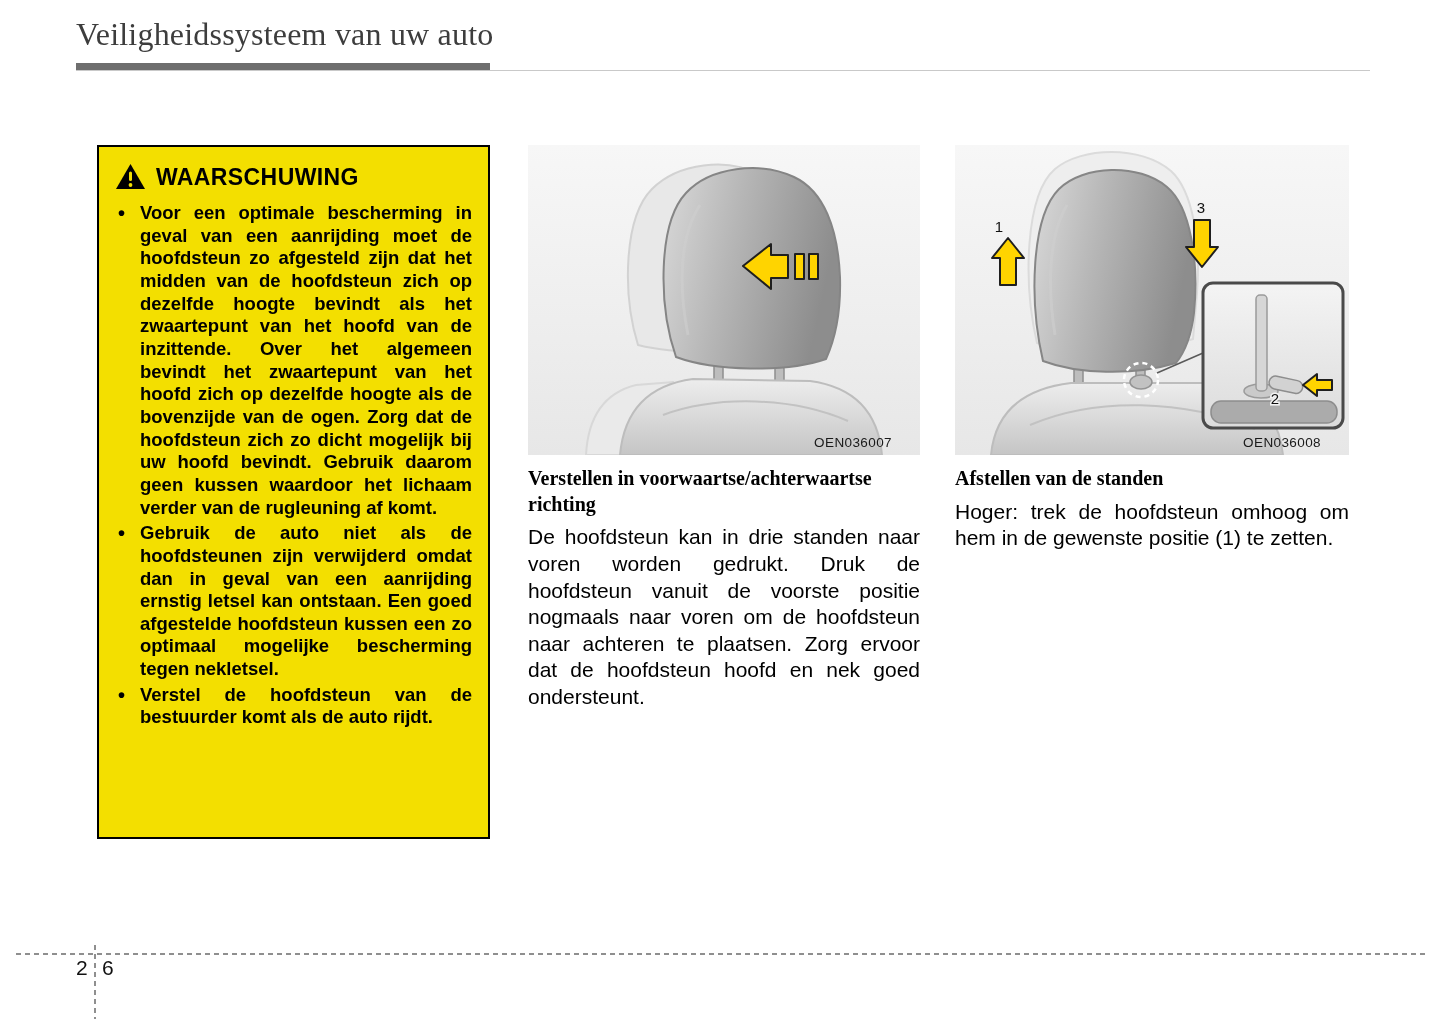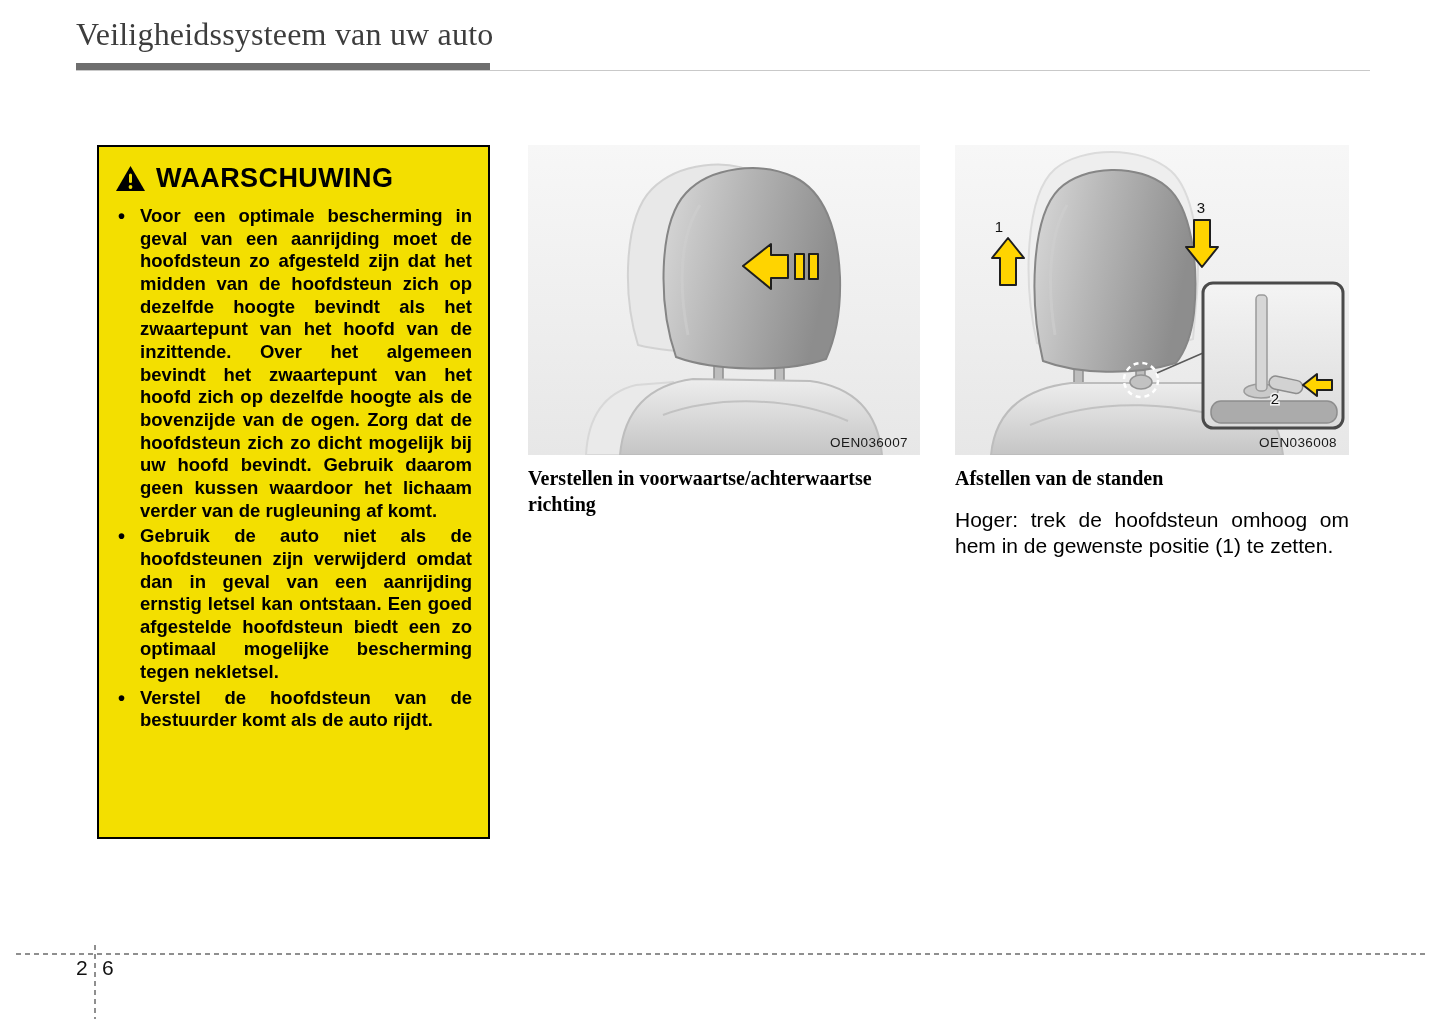--- a/index.html
+++ b/index.html
@@ -30,21 +30,21 @@
 
   
   .warning-box {
     position:absolute; left:97px; top:145px; width:393px; height:694px;
     background:var(--warning-yellow, #F3DF00);
     border:2px solid #000;
     padding:13px 16px 8px 14px;
     overflow:hidden;
   }
   .warning-head { display:flex; align-items:center; gap:10px; margin:3px 0 11px 2px; }
-  .warning-title { font-size:27px; font-weight:700; letter-spacing:0.4px; }
+  .warning-title { font-size:23px; font-weight:700; letter-spacing:0.4px; }
   .warning-list { list-style:none; }
   .warning-list li {
     position:relative; padding-left:27px; margin-bottom:3px;
     font-weight:700; font-size:18.5px; line-height:1.225;
     text-align:justify;
   }
   .warning-list li::before {
     content:"\2022";
     position:absolute; left:5px; top:-1px; font-size:20px;
   }
@@ -53,27 +53,27 @@
   .col { position:absolute; top:145px; }
   .col-middle { left:528px; width:392px; }
   .col-right  { left:955px; width:394px; }
 
   .figure {
     position:relative; width:100%; height:310px;
     background:linear-gradient(180deg, #f7f7f7 0%, #e7e7e7 100%);
   }
   .figure svg { display:block; width:100%; height:100%; }
   .img-code {
-    position:absolute; right:12px; bottom:5px;
+    position:absolute; right:28px; bottom:5px;
     font-size:13.5px; color:#1a1a1a; letter-spacing:0.4px;
   }
   .caption {
     font-family:"Liberation Serif", serif;
     font-weight:700; font-size:20px; line-height:1.28;
-    margin:11px 0 15px; color:#000;
+    margin:11px 0 7px; color:#000;
   }
   .body-text { font-size:21px; line-height:1.27; text-align:justify; }
 
   
   .arrow-yellow {
     fill:var(--arrow-yellow, #FFD400);
     stroke:#1f1f1f; stroke-width:2; stroke-linejoin:round;
   }
   .callout-label {
     font-family:"Liberation Sans", sans-serif;
@@ -104,21 +104,21 @@
   <div class="warning-head">
     <svg width="31" height="28" viewBox="0 0 31 28" aria-hidden="true">
       <path d="M15.5 1 L30 26 H1 Z" fill="#000"></path>
       <rect x="14" y="8.5" width="3" height="9.5" rx="1.5" fill="var(--warning-yellow, #F3DF00)"></rect>
       <circle cx="15.5" cy="22" r="1.9" fill="var(--warning-yellow, #F3DF00)"></circle>
     </svg>
     <span class="warning-title">WAARSCHUWING</span>
   </div>
   <ul class="warning-list">
     <li>Voor een optimale bescherming in geval van een aanrijding moet de hoofdsteun zo afgesteld zijn dat het midden van de hoofdsteun zich op dezelfde hoogte bevindt als het zwaartepunt van het hoofd van de inzittende. Over het algemeen bevindt het zwaartepunt van het hoofd zich op dezelfde hoogte als de bovenzijde van de ogen. Zorg dat de hoofdsteun zich zo dicht mogelijk bij uw hoofd bevindt. Gebruik daarom geen kussen waardoor het lichaam verder van de rugleuning af komt.</li>
-    <li>Gebruik de auto niet als de hoofdsteunen zijn verwijderd omdat dan in geval van een aanrijding ernstig letsel kan ontstaan. Een goed afgestelde hoofdsteun biedt een zo optimaal mogelijke bescherming tegen nekletsel.</li>
+    <li>Gebruik de auto niet als de hoofdsteunen zijn verwijderd omdat dan in geval van een aanrijding ernstig letsel kan ontstaan. Een goed afgestelde hoofdsteun kussen een zo optimaal mogelijke bescherming tegen nekletsel.</li>
     <li>Verstel de hoofdsteun van de bestuurder komt als de auto rijdt.</li>
   </ul>
 </aside>
 
 <section class="col col-middle">
   <figure class="figure">
     <svg viewBox="0 0 392 310">
       <defs>
         <linearGradient id="m-hr" x1="0" y1="0" x2="1" y2="0.25">
           <stop offset="0" stop-color="#dadada"></stop>
@@ -152,20 +152,21 @@
       </g>
       <g>
         <path class="arrow-yellow" d="M215,121 L243,99 L243,110 L260,110 L260,133 L243,133 L243,144 Z"></path>
         <rect class="arrow-yellow" x="267" y="109" width="9" height="25"></rect>
         <rect class="arrow-yellow" x="281" y="109" width="9" height="25"></rect>
       </g>
     </svg>
     <figcaption class="img-code">OEN036007</figcaption>
   </figure>
   <h2 class="caption">Verstellen in voorwaartse/achterwaartse richting</h2>
+  <p class="body-text">De hoofdsteun kan in drie standen naar voren worden gedrukt. Druk de hoofdsteun vanuit de voorste positie nogmaals naar voren om de hoofdsteun naar achteren te plaatsen. Zorg ervoor dat de hoofdsteun hoofd en nek goed ondersteunt.</p>
 </section>
 
 <section class="col col-right">
   <figure class="figure">
     <svg viewBox="0 0 394 310">
       <defs>
         <linearGradient id="r-hr" x1="0" y1="0" x2="1" y2="0.25">
           <stop offset="0" stop-color="#dadada"></stop>
             <stop offset="0.45" stop-color="#b6b6b6"></stop>
             <stop offset="1" stop-color="#8d8d8d"></stop>

